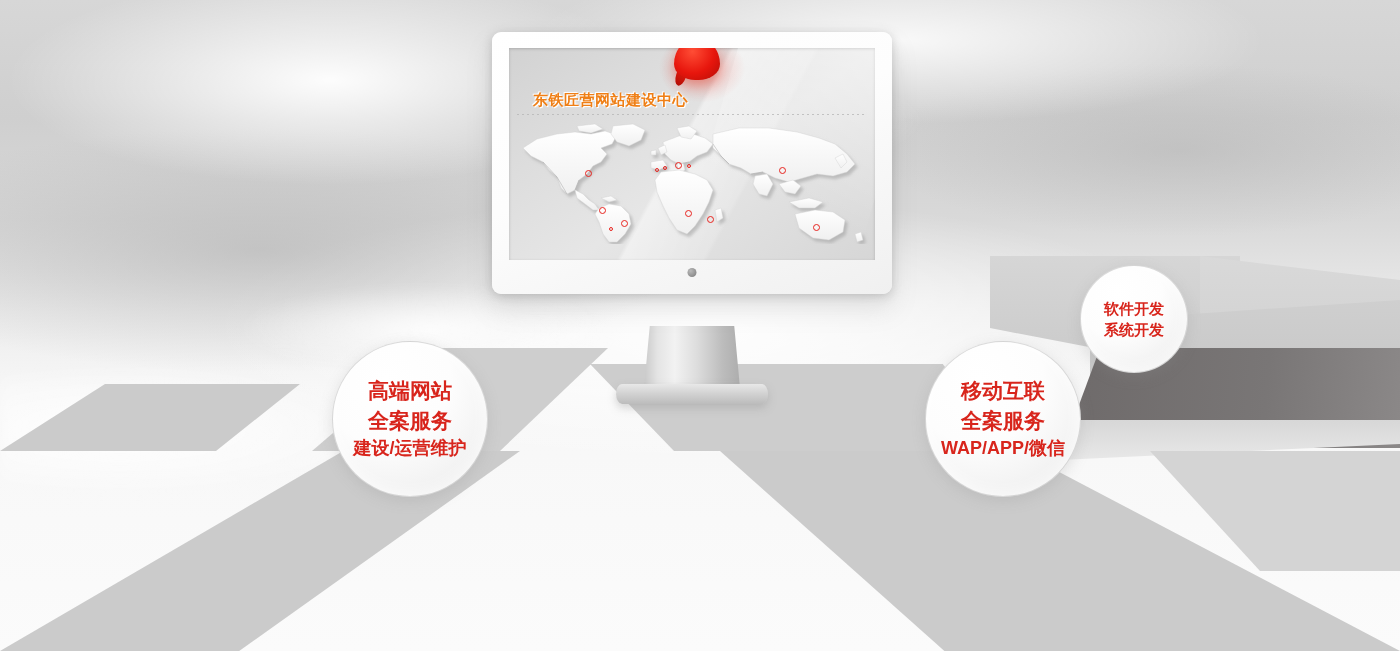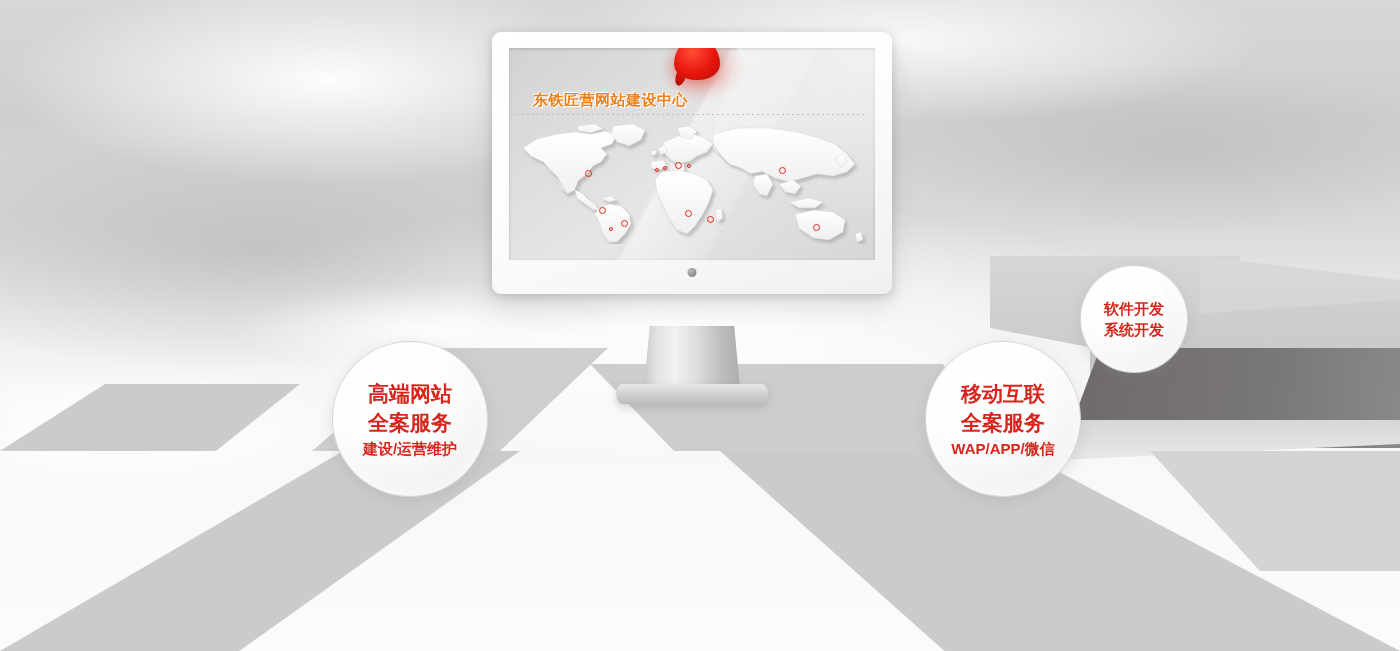--- a/index.html
+++ b/index.html
@@ -144,21 +144,21 @@
     font-weight:bold;
     line-height:1.42;
   }
   .bubble .l1,.bubble .l2{ white-space:nowrap; }
   .bubble .l3{ white-space:nowrap; font-size:.78em; }
 
   #bubble-standard{ left:216px; top:277px; width:105px; height:105px; font-size:15px; }
   #bubble-highend{ left:332px; top:341px; width:156px; height:156px; font-size:21px; }
   #bubble-mobile{  left:925px; top:341px; width:156px; height:156px; font-size:21px; }
   #bubble-software{left:1080px;top:265px; width:108px; height:108px; font-size:15px; }
-  #bubble-highend .l3, #bubble-mobile .l3{ font-size:15px; }
+  #bubble-highend .l3, #bubble-mobile .l3{ font-size:18px; }
 </style>
 </head>
 <body>
 
 <div id="stage">
 
   <div class="bg-base"></div>
   <div class="bg-soft"></div>
 
   <div class="wall" style="left:990px; top:256px; width:250px; height:120px;

